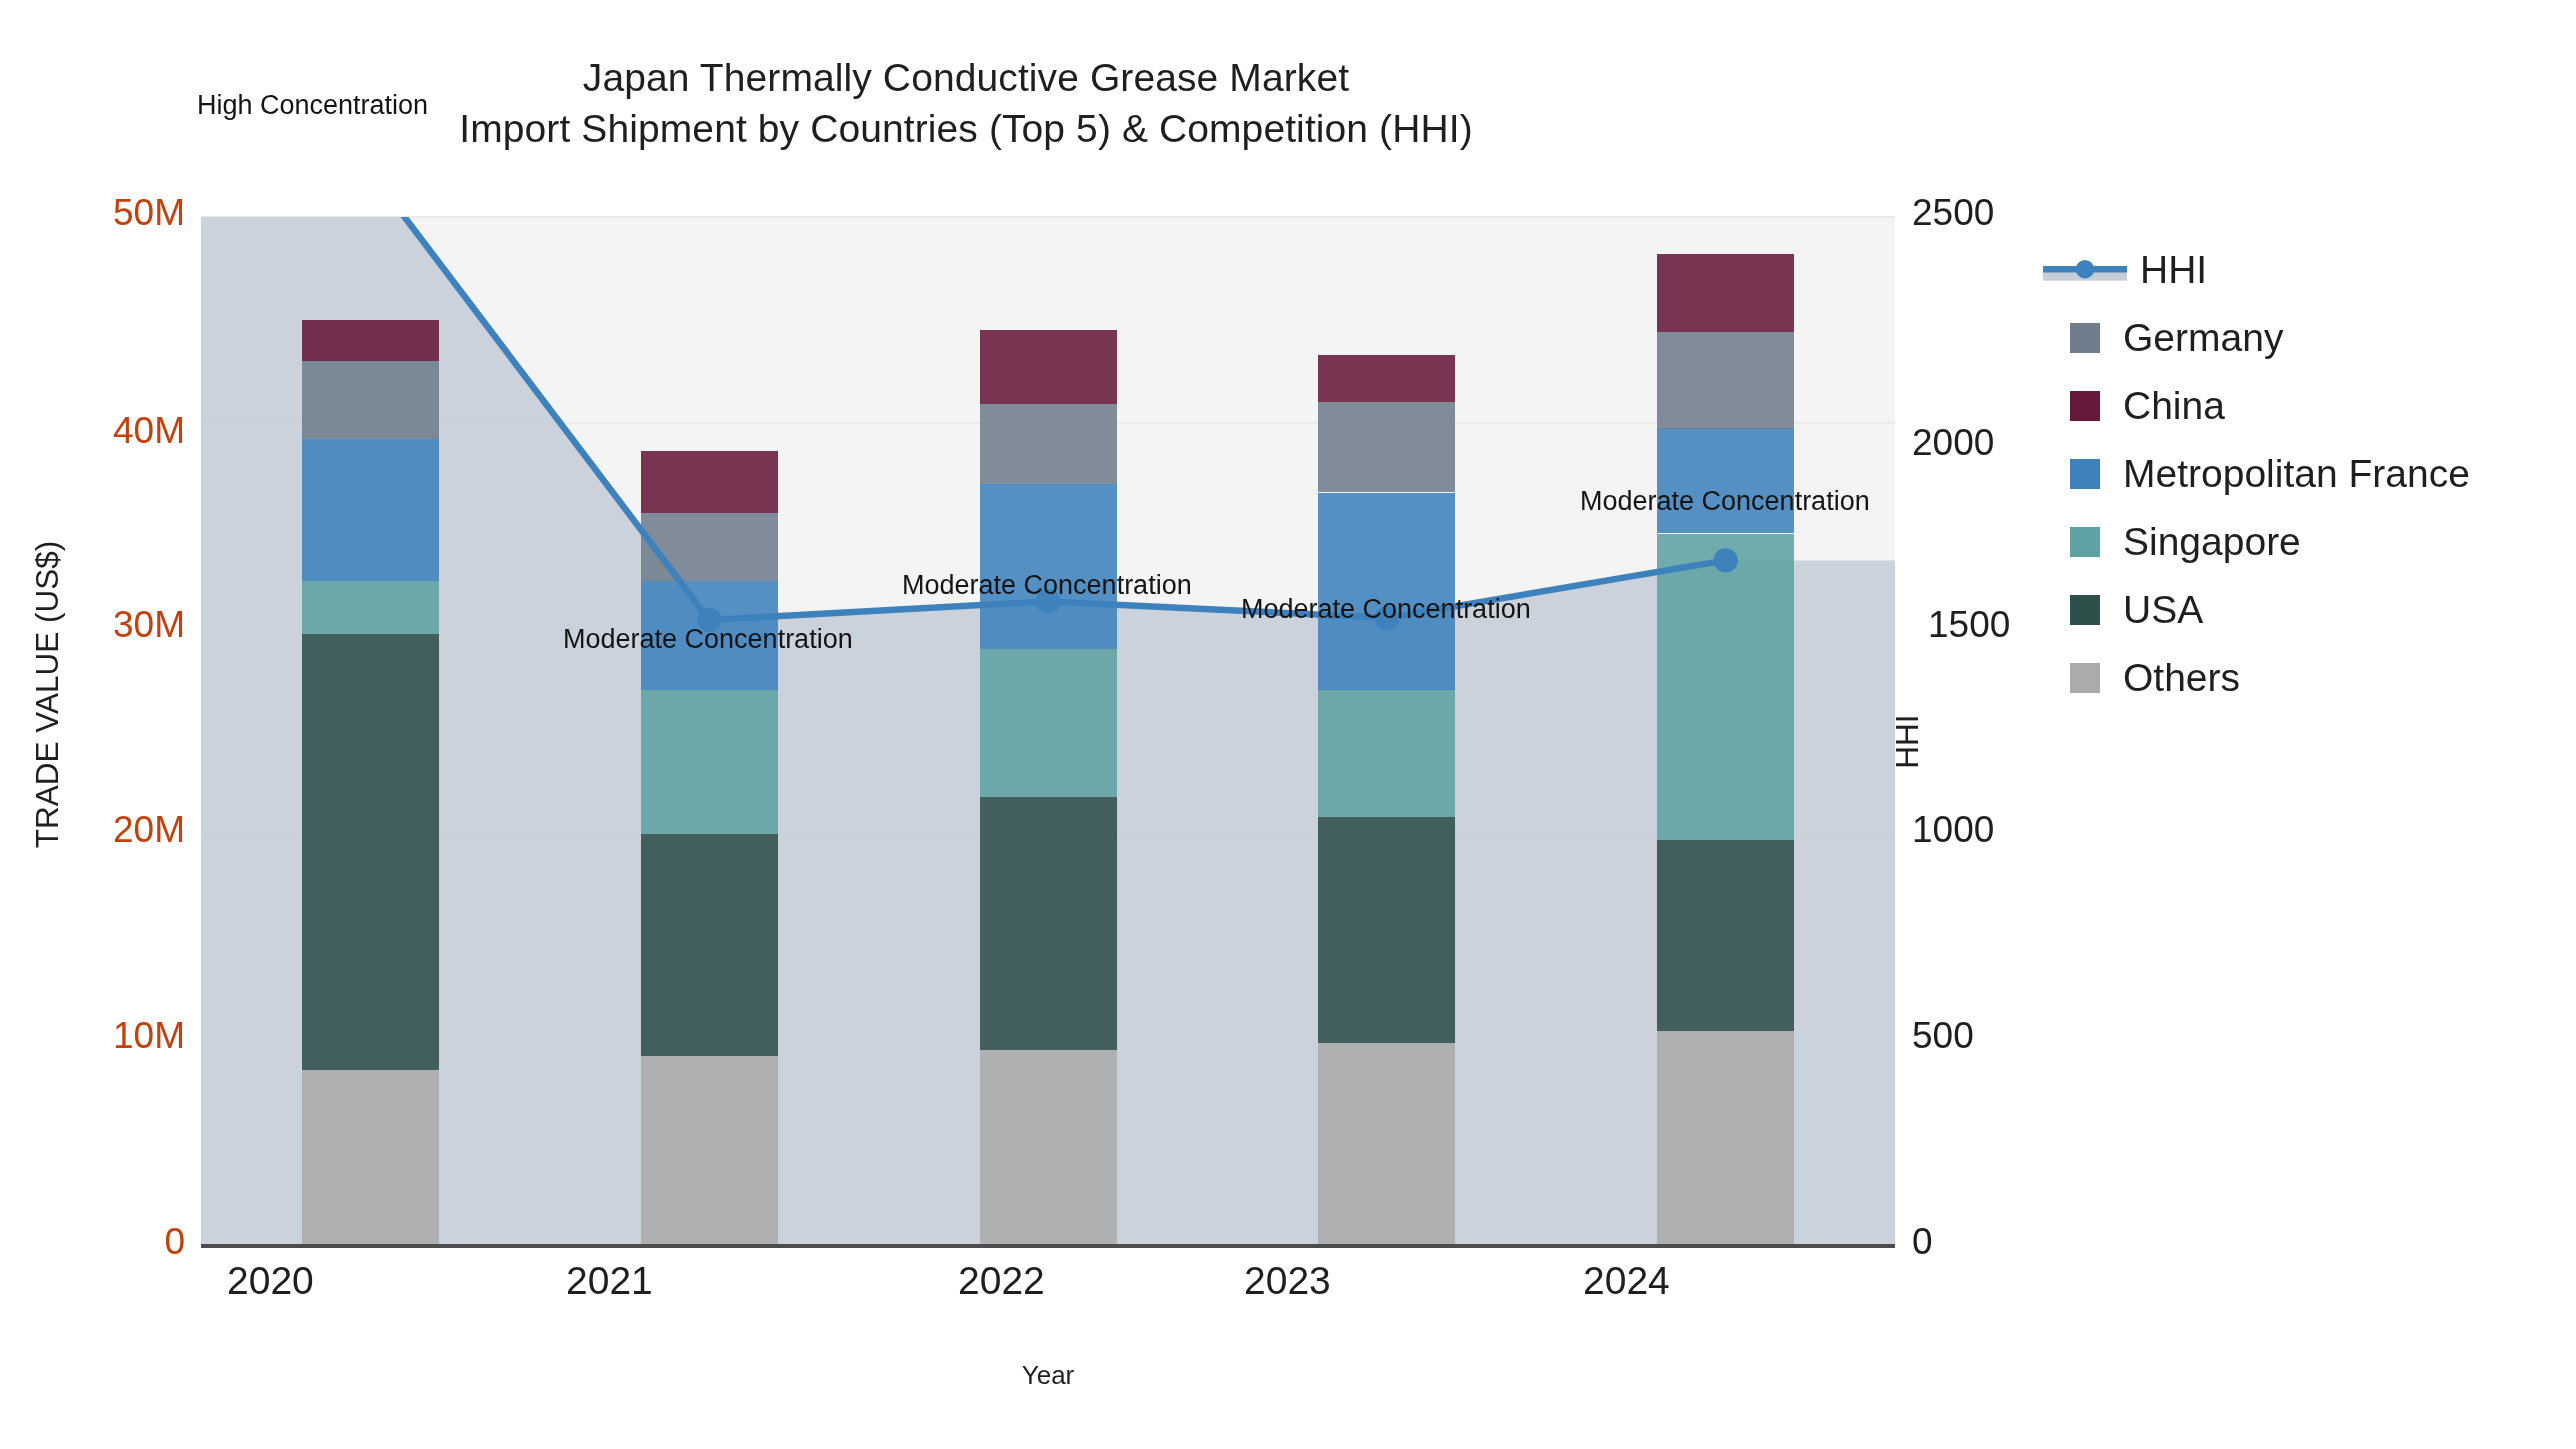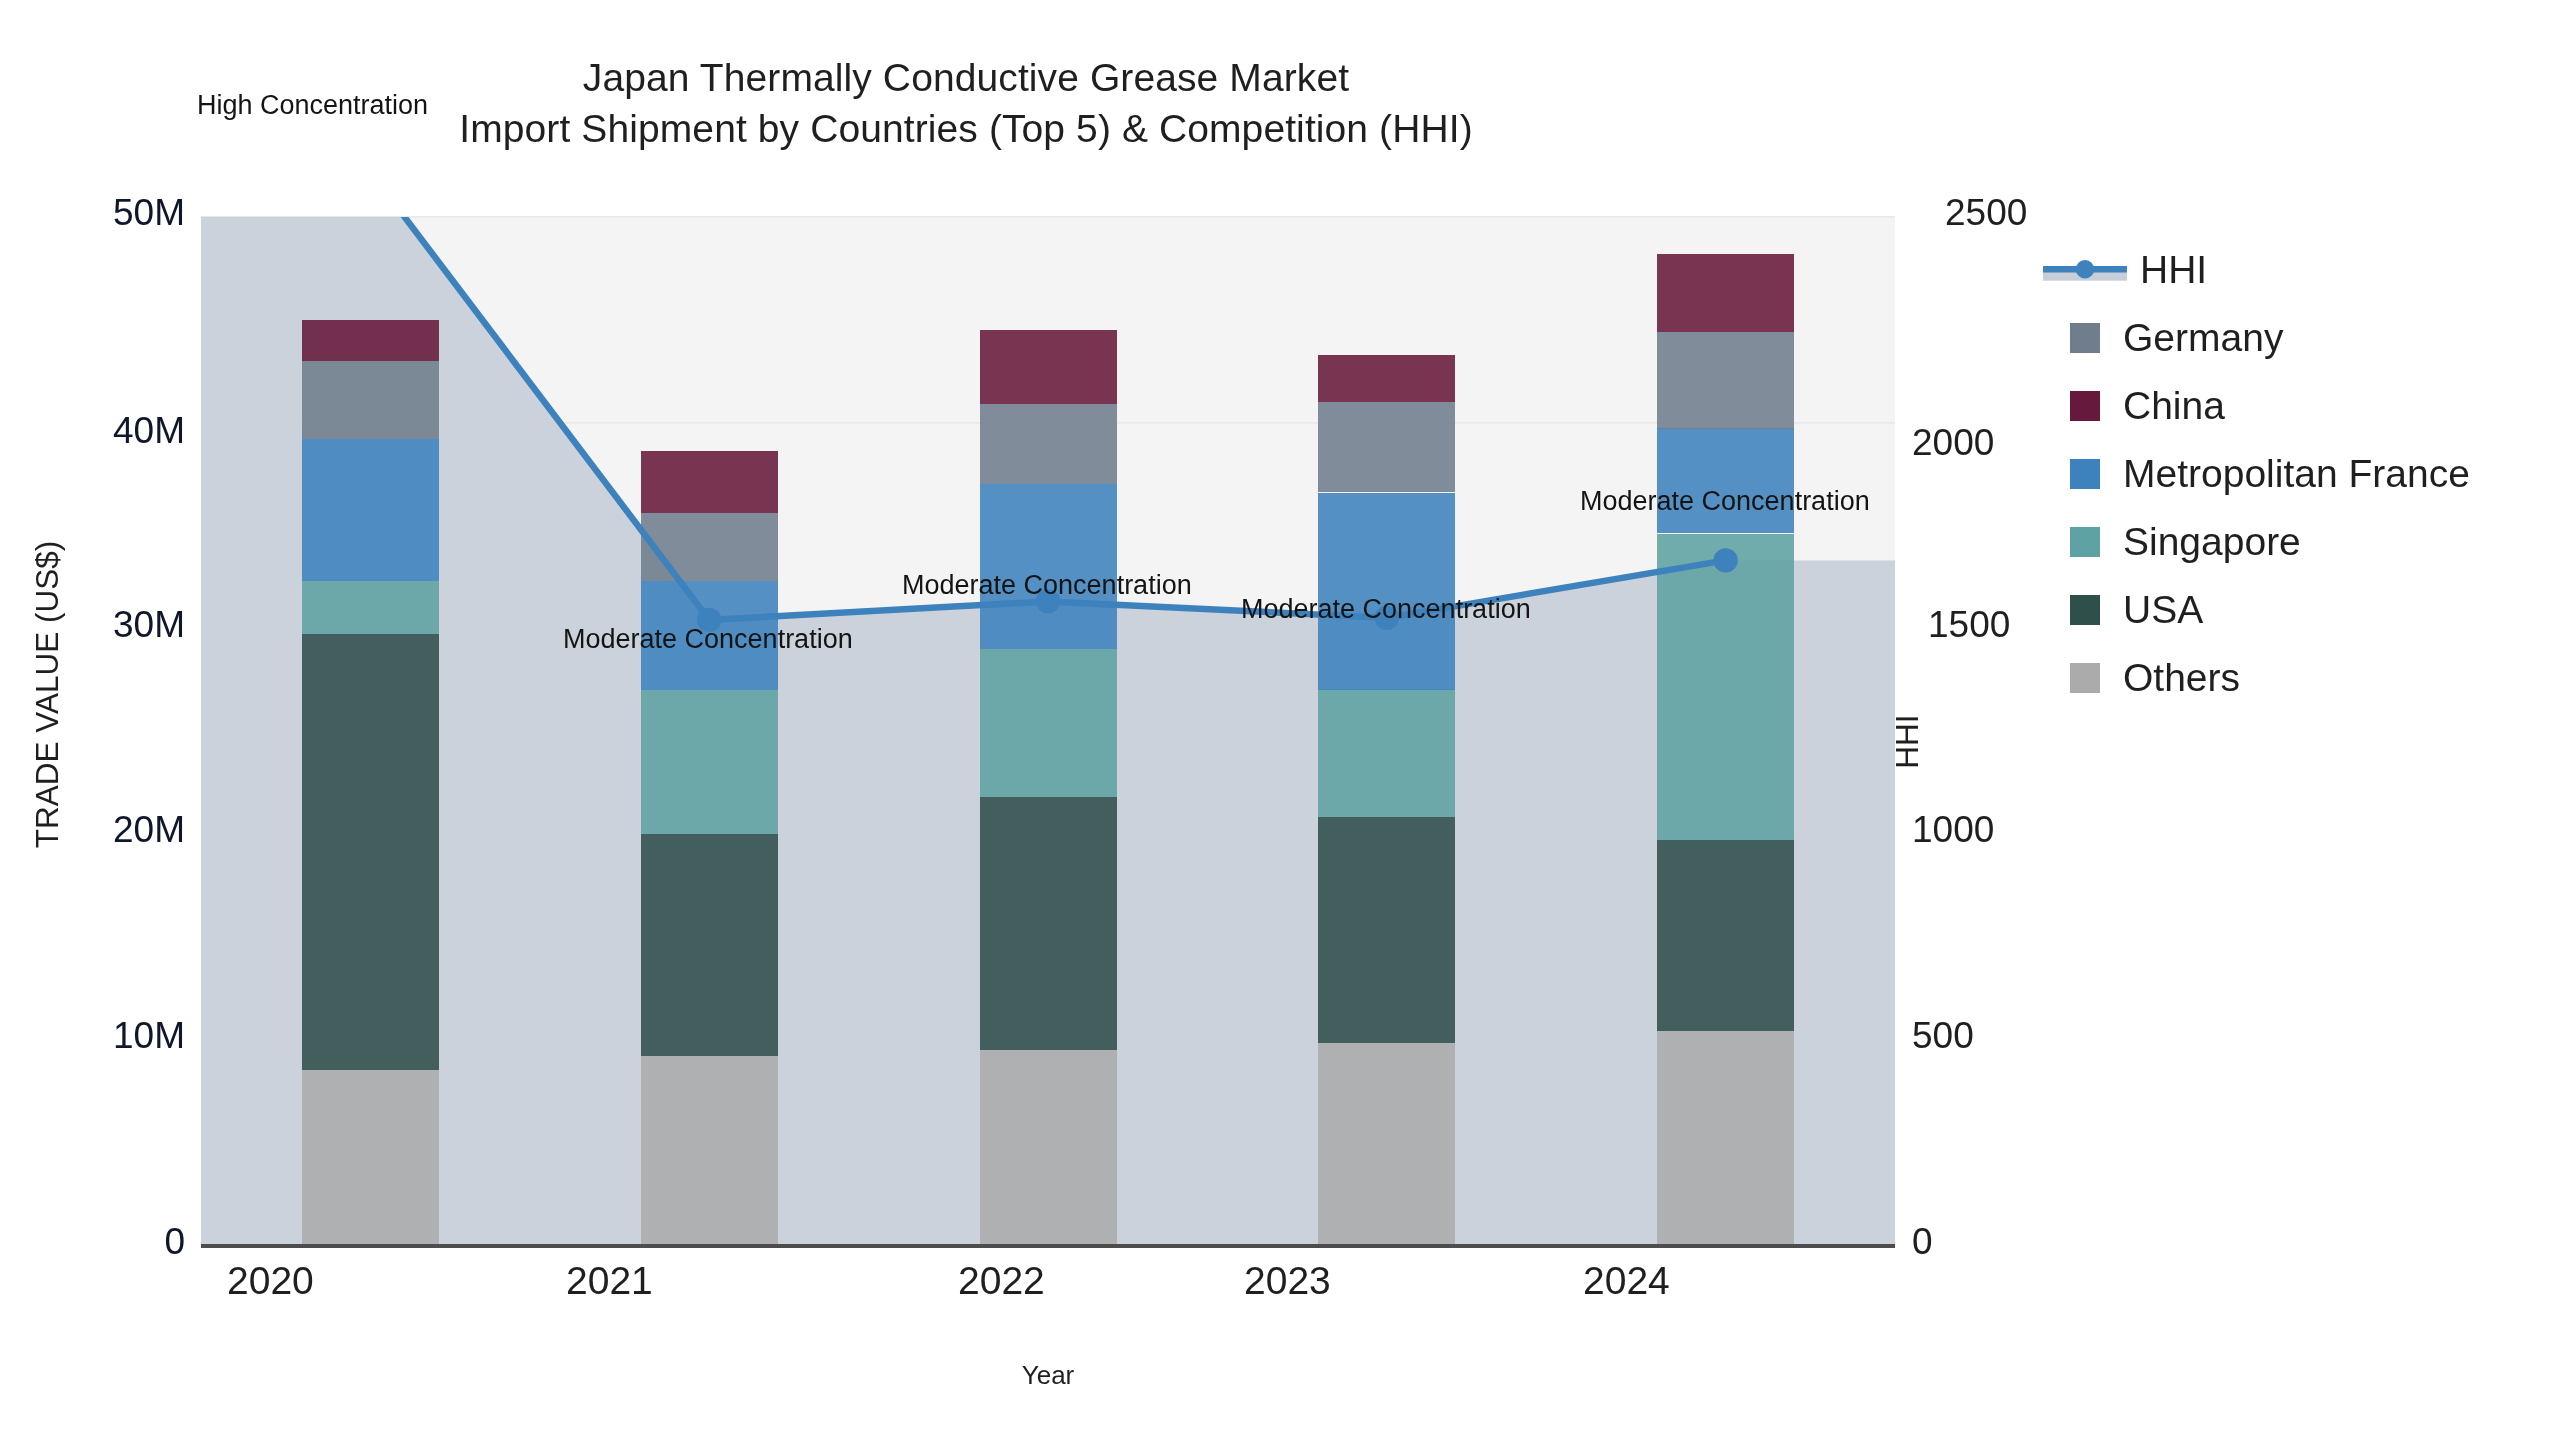--- a/index.html
+++ b/index.html
@@ -50,21 +50,21 @@
     position: absolute;
     left: 201px; top: 1244px;
     width: 1694px; height: 3.6px;
     background: #4d4d4d;
   }
   .ytick-left-wrap {
     position: absolute;
     left: 0; width: 185px;
     text-align: right;
     font-size: 37px;
-    color: #0f172a;
+    color: #c2410c;
     white-space: nowrap;
   }
   .ytick-right-wrap {
     position: absolute;
     left: 1912px; width: 215px;
     text-align: left;
     font-size: 37px;
     color: #1f1f1f;
     white-space: nowrap;
   }
@@ -234,21 +234,21 @@
       <div class="ytick-left-wrap" style="top: 604px; padding-right: 18.6px;">30M</div>
       <div class="ytick-left-wrap" style="top: 410px; padding-right: 18.6px;">40M</div>
       <div class="ytick-left-wrap" style="top: 192px; padding-right: 18.6px;">50M</div>
     </div>
   <div id="yticks-right">
       <div class="ytick-right-wrap" style="top: 1221px;">0</div>
       <div class="ytick-right-wrap" style="top: 1015px;">500</div>
       <div class="ytick-right-wrap" style="top: 809px;">1000</div>
       <div class="ytick-right-wrap" style="top: 604px; margin-left: 16px;">1500</div>
       <div class="ytick-right-wrap" style="top: 398px; margin-top: 24px;">2000</div>
-      <div class="ytick-right-wrap" style="top: 192px; margin-left: 33px;">2500</div>
+      <div class="ytick-right-wrap" style="top: 192px;">2500</div>
     </div>
   <div id="xticks">
       <div class="xtick-label" style="left: 227px;">2020</div>
       <div class="xtick-label" style="left: 566px;">2021</div>
       <div class="xtick-label" style="left: 958px;">2022</div>
       <div class="xtick-label" style="left: 1244px;">2023</div>
       <div class="xtick-label" style="left: 1583px;">2024</div>
     </div>
   <div id="annotations-layer">
       <div class="annot" style="left: 197px; top: 90px; visibility: visible;">High Concentration</div>

